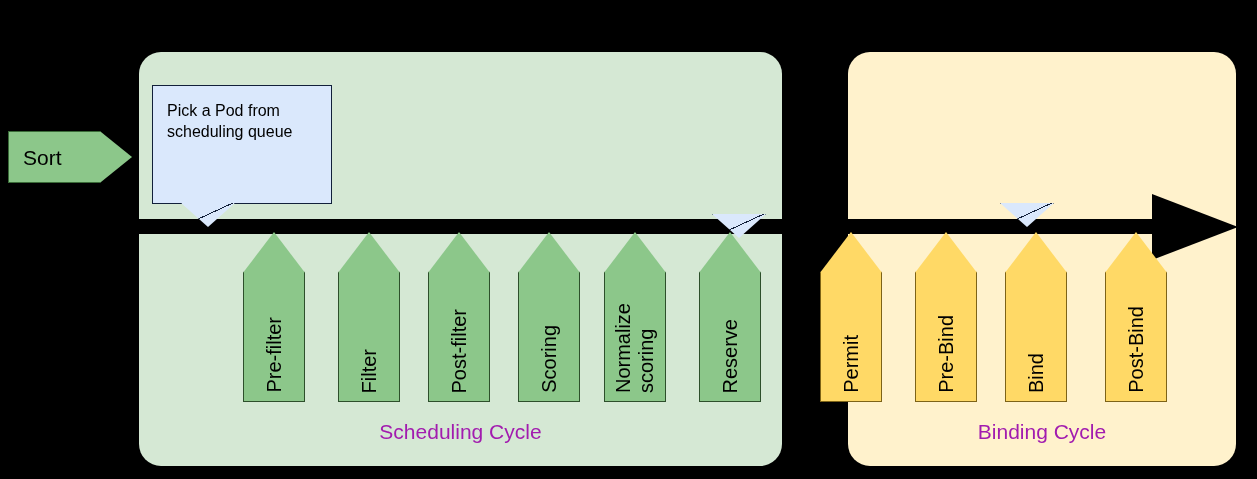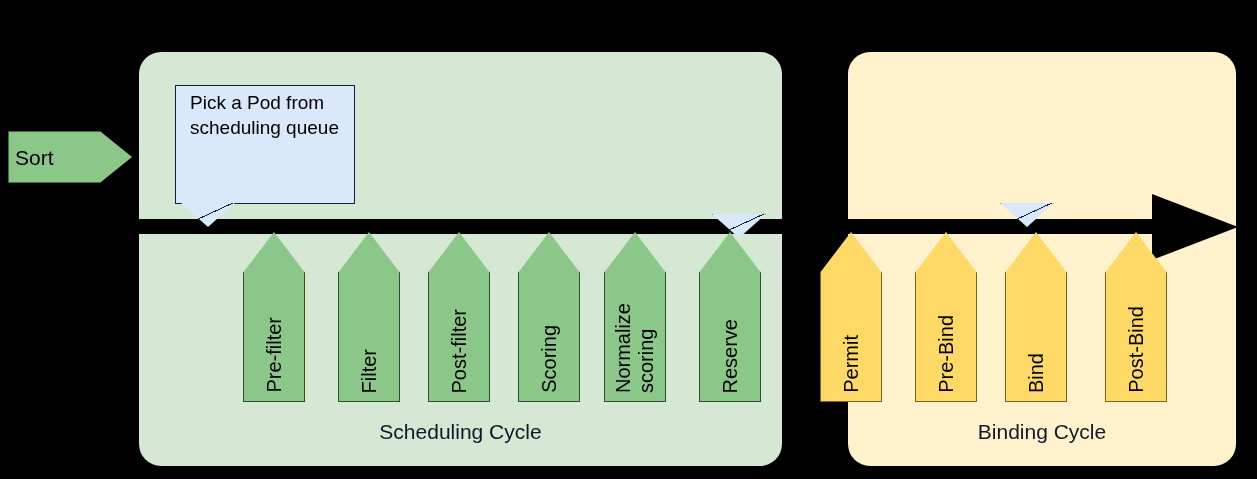--- a/index.html
+++ b/index.html
@@ -25,21 +25,21 @@
     height: 52px;
     background: #8cc78a;
     border: 1px solid #3a6b38;
     box-sizing: border-box;
     -webkit-clip-path: polygon(0 0, 74% 0, 100% 50%, 74% 100%, 0 100%);
     clip-path: polygon(0 0, 74% 0, 100% 50%, 74% 100%, 0 100%);
     display: flex;
     align-items: center;
   }
   .sort-arrow .sort-label {
-    margin-left: 6px;
+    margin-left: 14px;
     font-size: 21px;
     color: #000;
     line-height: 1;
   }
 
   
   .panel {
     position: absolute;
     border-radius: 22px;
     box-sizing: border-box;
@@ -58,21 +58,21 @@
     height: 414px;
     background: #fff2cc;
   }
   .cycle-label {
     position: absolute;
     bottom: 22px;
     left: 0;
     right: 0;
     text-align: center;
     font-size: 21px;
-    color: #0f172a;
+    color: #a21caf;
   }
 
   
   .timeline-bar {
     position: absolute;
     left: 139px;
     top: 219px;
     width: 1029px;
     height: 15px;
     background: #000000;
@@ -87,25 +87,24 @@
     -webkit-clip-path: polygon(0 0, 100% 50%, 0 100%);
     clip-path: polygon(0 0, 100% 50%, 0 100%);
   }
 
   
   .callout {
     position: absolute;
     background: #dae8fc;
     border: 1px solid #12203a;
     box-sizing: border-box;
-    font-size: 19px;
+    font-size: 16px;
     line-height: 1.32;
     color: #000;
-    padding: 4px 12px 10px 14px;
-    margin-left: 23px;
+    padding: 14px 12px 10px 14px;
   }
   .callout-tail {
     position: absolute;
     width: 54px;
     height: 24px;
     background: #dae8fc;
     border-left: 1px solid #12203a;
     border-right: 1px solid #12203a;
     box-sizing: border-box;
     -webkit-clip-path: polygon(0 0, 100% 0, 50% 100%);

